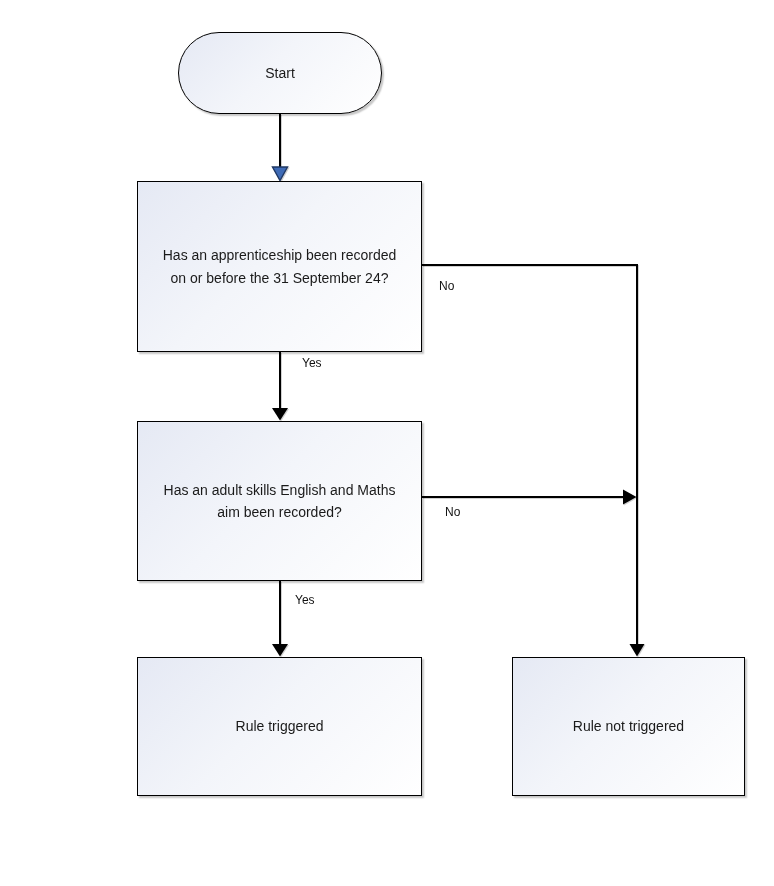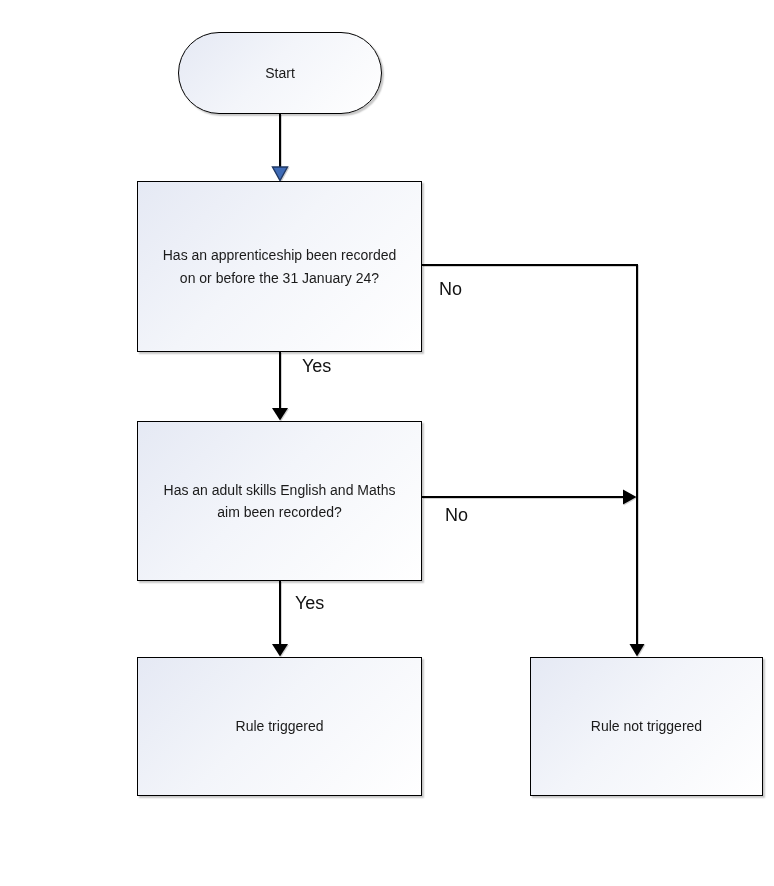--- a/index.html
+++ b/index.html
@@ -59,29 +59,29 @@
     padding: 12px 20px;
   }
   .rule-triggered {
     left: 137px;
     top: 657px;
     width: 285px;
     height: 139px;
     padding: 16px 20px;
   }
   .rule-not-triggered {
-    left: 530px;
+    left: 512px;
     top: 657px;
     width: 233px;
     height: 139px;
     padding: 0 20px;
   }
   .edge-label {
     position: absolute;
-    font-size: 18px;
+    font-size: 12px;
     color: #111111;
     white-space: nowrap;
   }
   .lbl-yes1 { left: 302px; top: 356px; }
   .lbl-no1  { left: 439px; top: 279px; }
   .lbl-yes2 { left: 295px; top: 593px; }
   .lbl-no2  { left: 445px; top: 505px; }
 </style>
 </head>
 <body>
@@ -114,21 +114,21 @@
       <line x1="280" y1="581" x2="280" y2="645" stroke="#000000" stroke-width="2"></line>
       <polygon points="272,644 288,644 280,656.5" fill="#000000"></polygon>
     </g>
   </svg>
 
   <div class="node terminator">
     <span>Start</span>
   </div>
 
   <div class="node q1">
-    <span>Has an apprenticeship been recorded on or before the 31 January 24?</span>
+    <span>Has an apprenticeship been recorded on or before the 31 September 24?</span>
   </div>
 
   <div class="node q2">
     <span>Has an adult skills English and Maths aim been recorded?</span>
   </div>
 
   <div class="node rule-triggered">
     <span>Rule triggered</span>
   </div>
 

